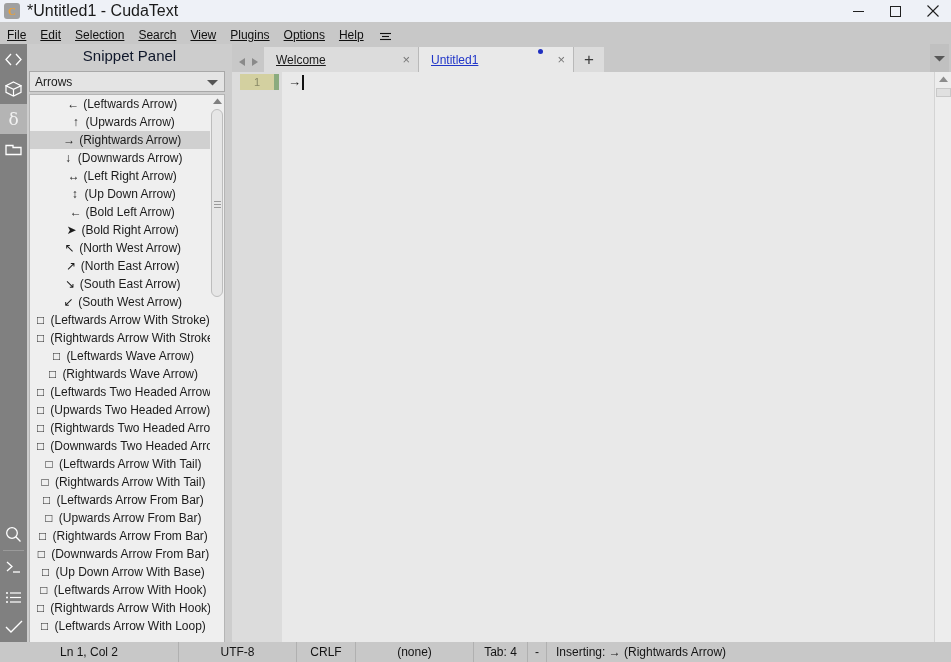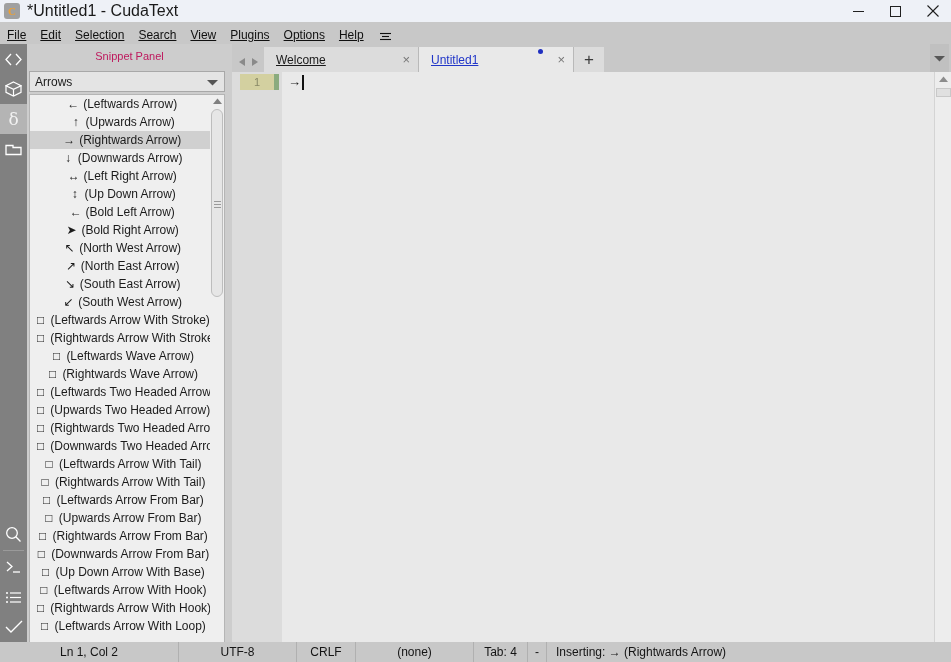--- a/index.html
+++ b/index.html
@@ -61,21 +61,21 @@
   #rail-bottom { position: absolute; left: 0; bottom: 0; width: 27px; }
   .rail-sep { height: 1px; background: #9a9a9a; margin: 1px 3px; }
 
   
   #panel {
     position: absolute; left: 27px; top: 44px; width: 205px; height: 598px;
     background: #cdcdcd;
   }
   #panel-header {
     height: 23px; display: flex; align-items: center; justify-content: center;
-    font-size: 11px; color: #be185d; position: relative;
+    font-size: 15px; color: #0f172a; position: relative;
   }
   #panel-nav {
     position: absolute; right: -20px; top: 5px;
     display: flex; gap: 3px; color: #8a8a8a;
   }
   #panel-combo {
     position: absolute; left: 2px; top: 27px; width: 196px; height: 21px;
     background: #e4e4e4; border: 1px solid #a8a8a8;
     display: flex; align-items: center;
     font-size: 12px; color: #1a1a1a;

